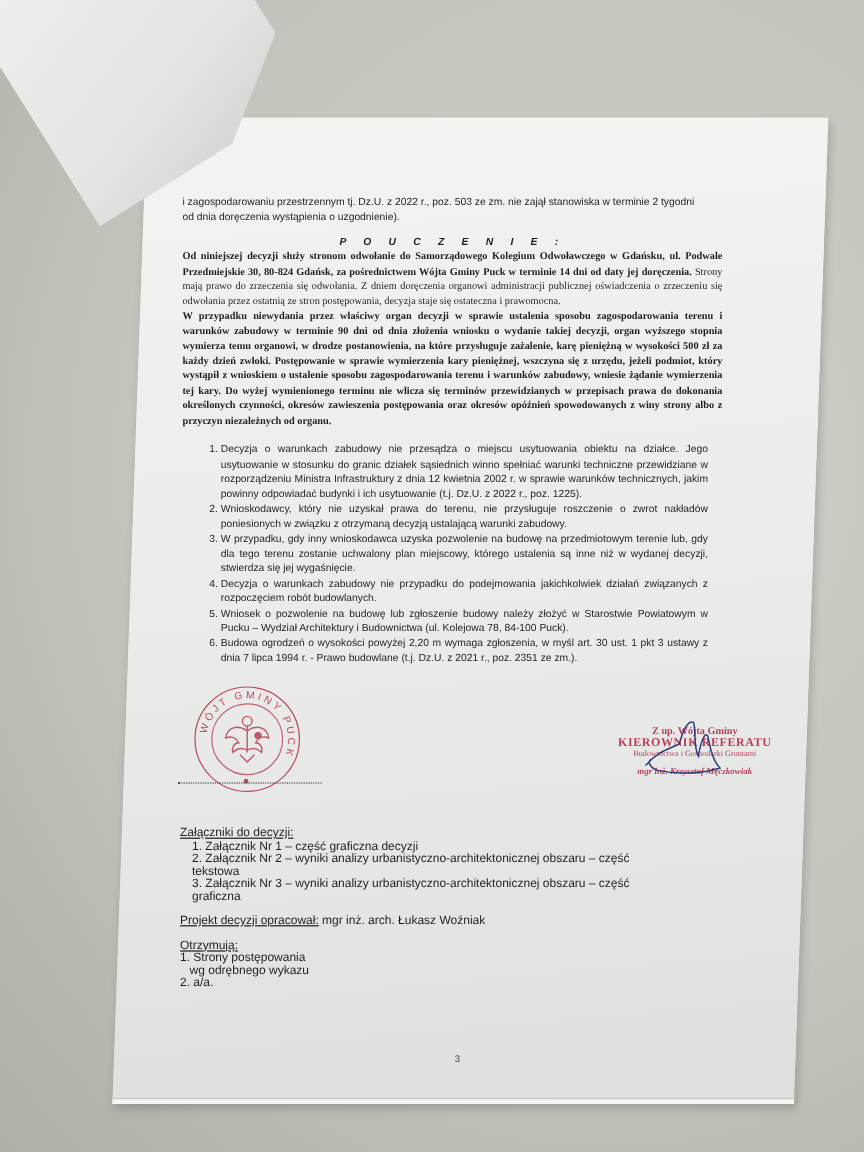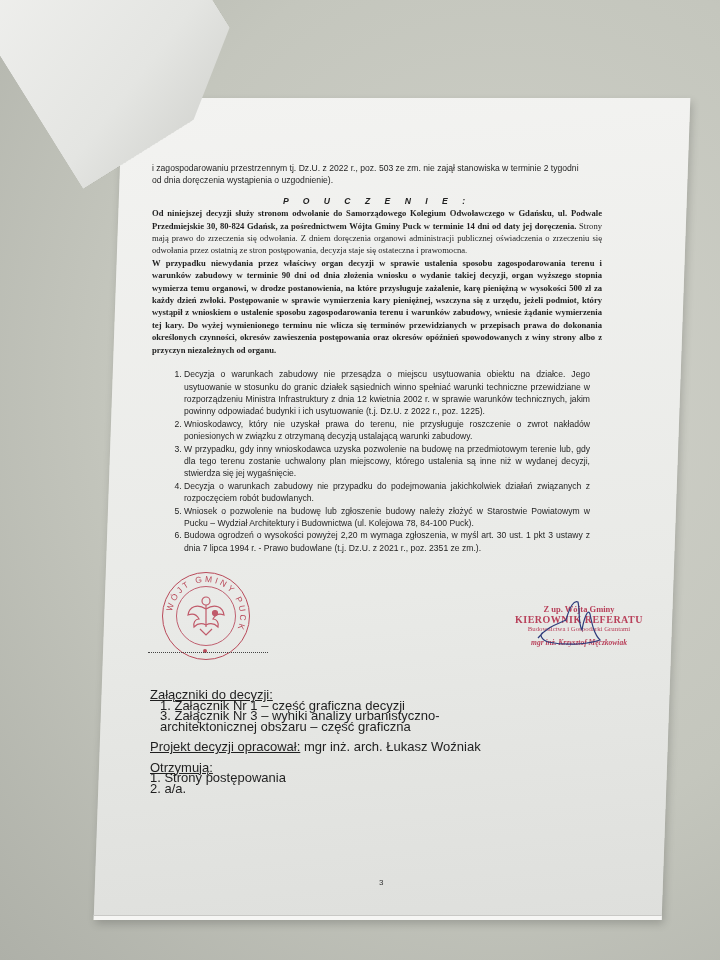--- a/index.html
+++ b/index.html
@@ -63,21 +63,21 @@
   }
   .sign-stamp {
     position: absolute; left: 494px; top: 604px; width: 170px; z-index: 4;
     text-align: center; font-family: "Liberation Serif", serif; color: #b8405a;
   }
   .sign-stamp .l1 { font-size: 8.5px; font-weight: bold; }
   .sign-stamp .l2 { font-size: 10px; font-weight: bold; letter-spacing: 0.5px; }
   .sign-stamp .l3 { font-size: 6.8px; }
   .sign-stamp .l4 { font-size: 7.5px; font-style: italic; font-weight: bold; margin-top: 6px; }
   .scribble { position: absolute; left: 508px; top: 596px; z-index: 5; }
-  .attachments { position: absolute; left: 150px; top: 690px; width: 380px; font-size: 13px; line-height: 10.5px; color: #1f1f1f; z-index: 4; }
+  .attachments { position: absolute; left: 150px; top: 690px; width: 380px; font-size: 10px; line-height: 10.5px; color: #1f1f1f; z-index: 4; }
   .attachments .u { text-decoration: underline; }
   .attachments ol { margin: 0; padding-left: 10px; list-style: none; }
   .gap { height: 10px; }
   .page-number { position: absolute; left: 379px; top: 878px; font-size: 8px; color: #333; z-index: 4; }
 </style>
 </head>
 <body>
 
 <div class="back-sheet">
   <div class="txt">
@@ -139,23 +139,25 @@
   <div class="l4">mgr inż. Krzysztof Męczkowiak</div>
 </div>
 <svg class="scribble" width="120" height="60" viewBox="0 0 120 60">
   <path d="M30 42 C40 30 50 28 58 24 C62 10 66 4 70 6 C72 14 70 28 74 34 C76 22 80 12 82 18 C84 28 86 38 92 44 C80 48 60 50 40 46 C34 44 30 38 36 36" fill="none" stroke="#2d3a7a" stroke-width="1.2"></path>
 </svg>
 
 <div class="attachments">
   <div class="u">Załączniki do decyzji:</div>
   <ol>
     <li>1. Załącznik Nr 1 – część graficzna decyzji</li>
+    <li>2. Załącznik Nr 2 – wyniki analizy urbanistyczno-architektonicznej obszaru – część tekstowa</li>
     <li>3. Załącznik Nr 3 – wyniki analizy urbanistyczno-architektonicznej obszaru – część graficzna</li>
   </ol>
   <div class="gap"></div>
   <div><span class="u">Projekt decyzji opracował:</span><span> mgr inż. arch. Łukasz Woźniak</span></div>
   <div class="gap"></div>
   <div class="u">Otrzymują:</div>
   <div>1. Strony postępowania</div>
+  <div style="padding-left:8px">    wg odrębnego wykazu</div>
   <div>2. a/a.</div>
 </div>
 
 <div class="page-number">3</div>
 
 </body></html>

